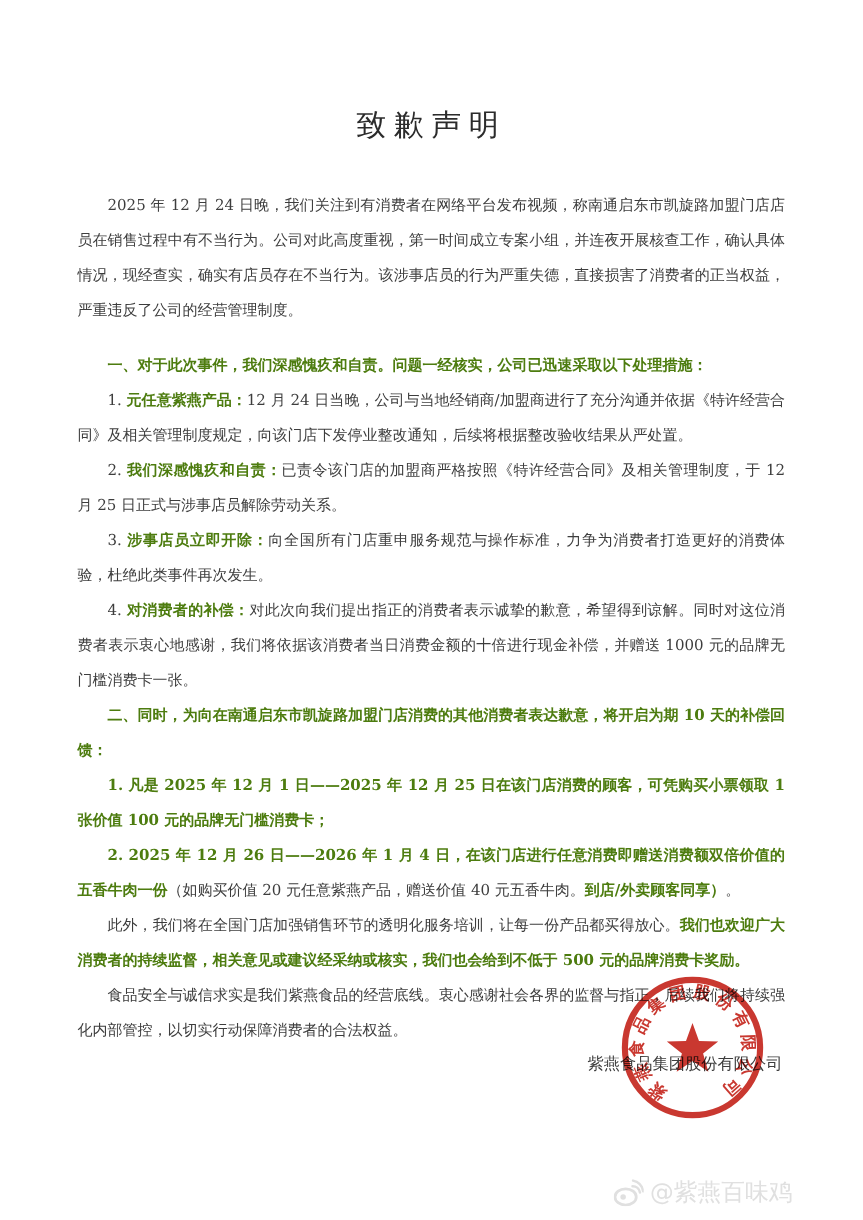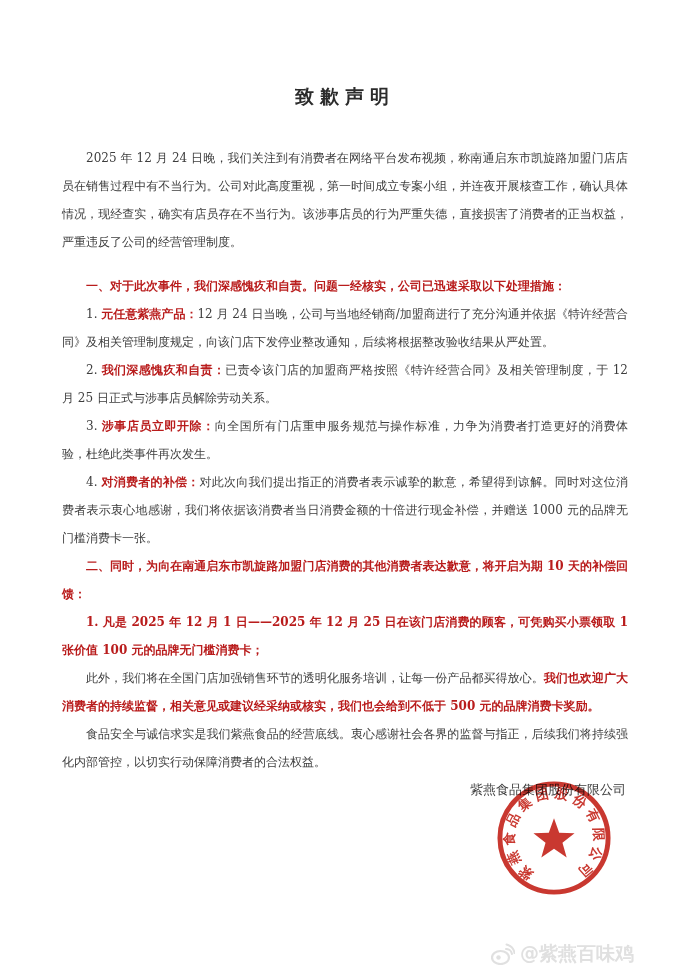--- a/index.html
+++ b/index.html
@@ -2,60 +2,61 @@
 <html><head>
 <meta charset="utf-8">
 <style>
   html,body{margin:0;padding:0;}
   body{
     width:690px;height:976px;background:#ffffff;position:relative;overflow:hidden;
     font-family:"DejaVu Serif","Liberation Serif",serif;color:#3d3d3d;
   }
   .page{padding:84px 62px 0 62px;}
   .doc-title{
-    margin:0 0 34px 0;text-align:center;font-size:19px;font-weight:bold;
+    margin:0 0 34px 0;text-align:center;font-size:24px;font-weight:normal;
     letter-spacing:6px;color:#2b2b2b;
   }
   .para{
     margin:0;font-size:12px;line-height:28px;text-indent:2em;
     text-align:justify;color:#3d3d3d;
   }
   .para.gap{margin-top:16px;}
-  .b{font-weight:bold;color:#b91c1c;}
+  .b{font-weight:bold;color:#4d7c0f;}
   .signature{
     text-align:right;font-size:13px;line-height:28px;padding-right:2px;color:#3d3d3d;
   }
   .seal{
     position:absolute;left:495px;top:779px;width:118px;height:118px;
     mix-blend-mode:multiply;opacity:.92;pointer-events:none;
   }
   .seal svg{width:100%;height:100%;}
   .watermark{
     position:absolute;right:56px;bottom:9px;display:flex;align-items:center;gap:5px;
     font-family:"DejaVu Sans","Liberation Sans",sans-serif;
-    font-size:19px;font-weight:bold;
+    font-size:19px;font-weight:normal;
   }
   .watermark svg{display:block;}
 </style>
 </head>
 <body>
 
 <div class="page">
 
   <h1 class="doc-title">致歉声明</h1>
 
   <div>
       <p class="para"><span>2025 年 12 月 24 日晚，我们关注到有消费者在网络平台发布视频，称南通启东市凯旋路加盟门店店员在销售过程中有不当行为。公司对此高度重视，第一时间成立专案小组，并连夜开展核查工作，确认具体情况，现经查实，确实有店员存在不当行为。该涉事店员的行为严重失德，直接损害了消费者的正当权益，严重违反了公司的经营管理制度。</span></p>
       <p class="para gap"><span class="b">一、对于此次事件，我们深感愧疚和自责。问题一经核实，公司已迅速采取以下处理措施：</span></p>
       <p class="para"><span>1. </span><span class="b">元任意紫燕产品：</span><span>12 月 24 日当晚，公司与当地经销商/加盟商进行了充分沟通并依据《特许经营合同》及相关管理制度规定，向该门店下发停业整改通知，后续将根据整改验收结果从严处置。</span></p>
       <p class="para"><span>2. </span><span class="b">我们深感愧疚和自责：</span><span>已责令该门店的加盟商严格按照《特许经营合同》及相关管理制度，于 12 月 25 日正式与涉事店员解除劳动关系。</span></p>
       <p class="para"><span>3. </span><span class="b">涉事店员立即开除：</span><span>向全国所有门店重申服务规范与操作标准，力争为消费者打造更好的消费体验，杜绝此类事件再次发生。</span></p>
       <p class="para"><span>4. </span><span class="b">对消费者的补偿：</span><span>对此次向我们提出指正的消费者表示诚挚的歉意，希望得到谅解。同时对这位消费者表示衷心地感谢，我们将依据该消费者当日消费金额的十倍进行现金补偿，并赠送 1000 元的品牌无门槛消费卡一张。</span></p>
       <p class="para"><span class="b">二、同时，为向在南通启东市凯旋路加盟门店消费的其他消费者表达歉意，将开启为期 10 天的补偿回馈：</span></p>
       <p class="para"><span class="b">1. 凡是 2025 年 12 月 1 日——2025 年 12 月 25 日在该门店消费的顾客，可凭购买小票领取 1 张价值 100 元的品牌无门槛消费卡；</span></p>
+      <p class="para"><span class="b">2. 2025 年 12 月 26 日——2026 年 1 月 4 日，在该门店进行任意消费即赠送消费额双倍价值的五香牛肉一份</span><span>（如购买价值 20 元任意紫燕产品，赠送价值 40 元五香牛肉。</span><span class="b">到店/外卖顾客同享）</span><span>。</span></p>
       <p class="para"><span>此外，我们将在全国门店加强销售环节的透明化服务培训，让每一份产品都买得放心。</span><span class="b">我们也欢迎广大消费者的持续监督，相关意见或建议经采纳或核实，我们也会给到不低于 500 元的品牌消费卡奖励。</span></p>
       <p class="para"><span>食品安全与诚信求实是我们紫燕食品的经营底线。衷心感谢社会各界的监督与指正，后续我们将持续强化内部管控，以切实行动保障消费者的合法权益。</span></p>
     </div>
 
   <div class="signature">
     <div>紫燕食品集团股份有限公司</div>
   </div>
 
 </div>
 

